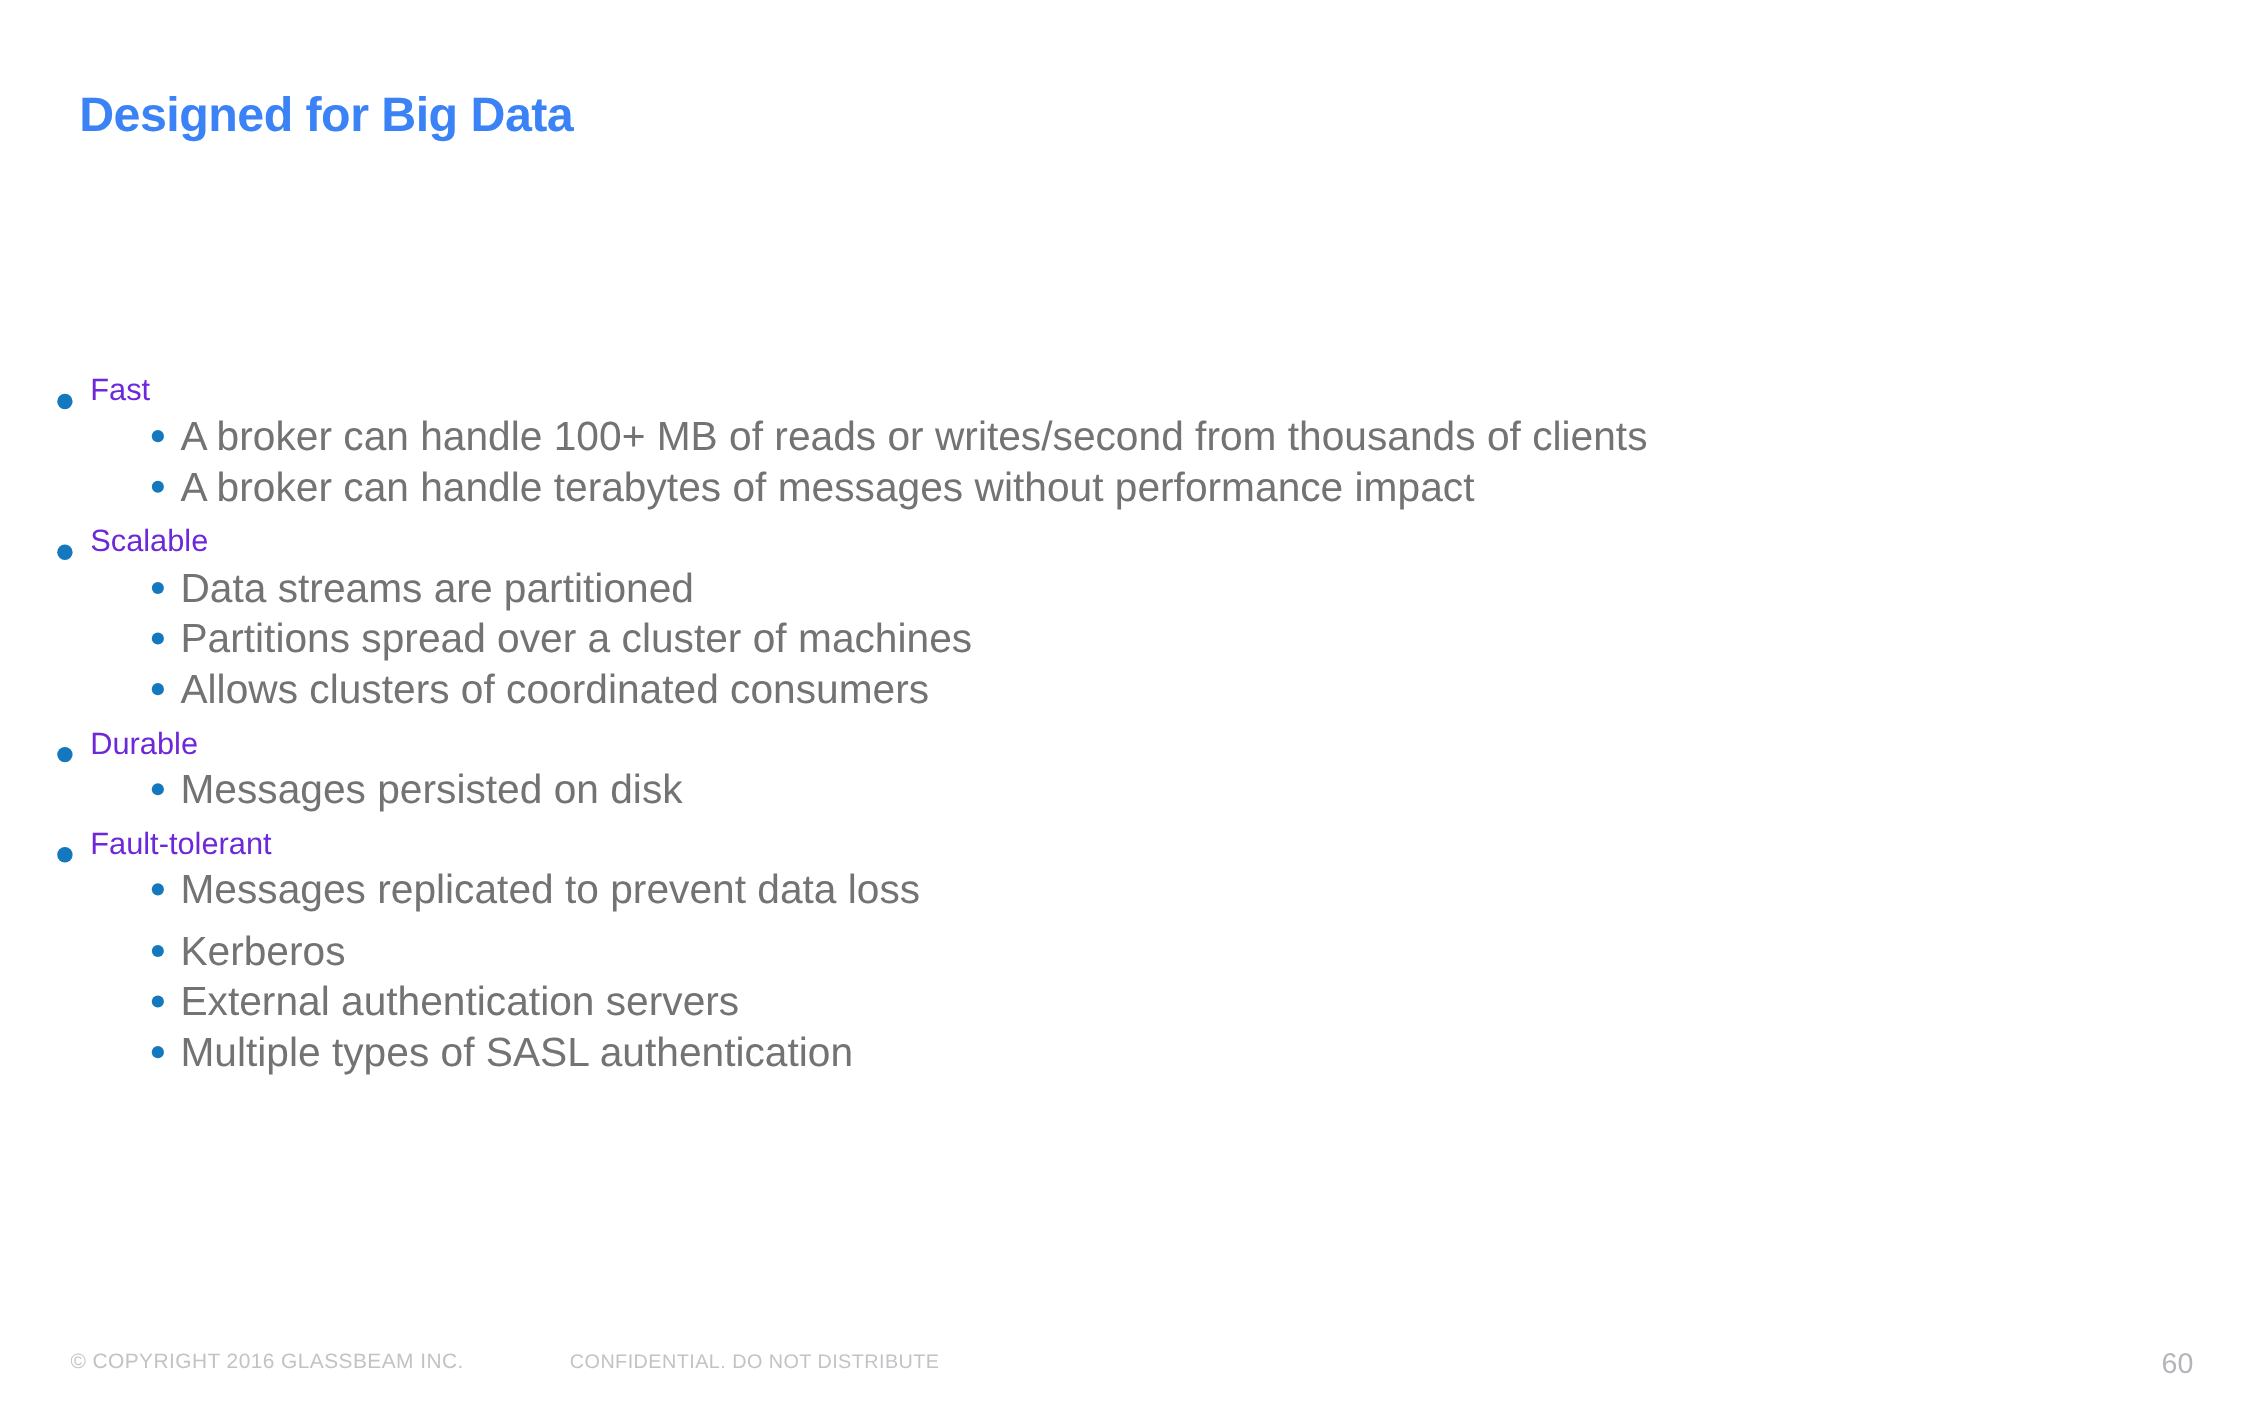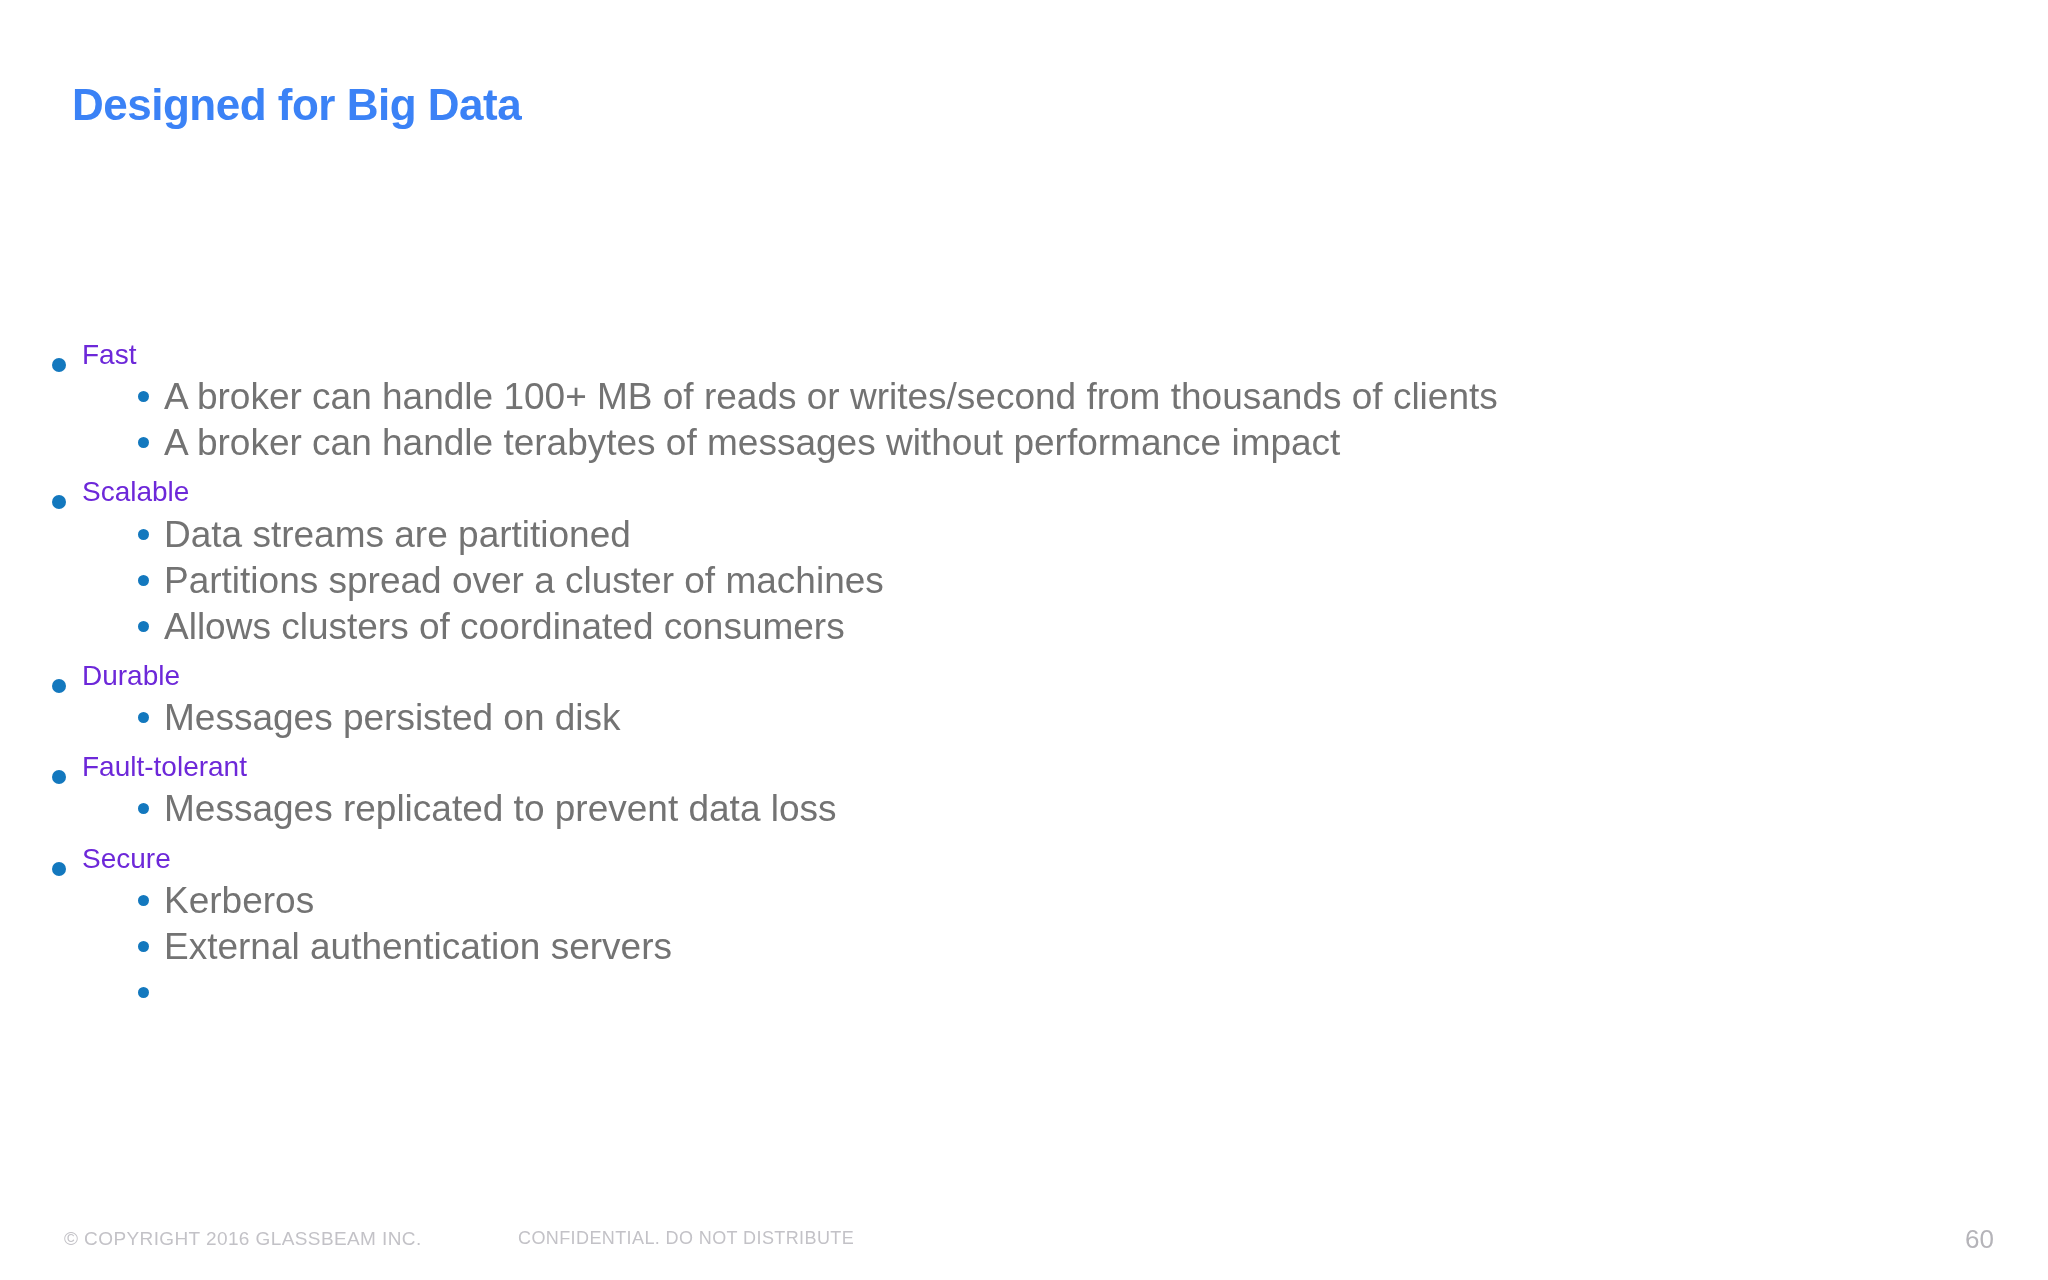--- a/index.html
+++ b/index.html
@@ -196,35 +196,32 @@
           <span class="l1-text">Fault-tolerant</span>
         </div>
         <div class="l2-wrap">
           <div class="l2">
             <span class="bullet-dot-sm"></span>
             <span class="l2-text">Messages replicated to prevent data loss</span>
           </div>
         </div>
       </div>
       <div class="group">
-        <div class="l1">
-          <span class="bullet-dot"></span>
-          <span class="l1-text">Secure</span>
-        </div>
         <div class="l2-wrap">
           <div class="l2">
             <span class="bullet-dot-sm"></span>
             <span class="l2-text">Kerberos</span>
           </div>
           <div class="l2">
             <span class="bullet-dot-sm"></span>
             <span class="l2-text">External authentication servers</span>
           </div>
           <div class="l2">
             <span class="bullet-dot-sm"></span>
+            <span class="l2-text">Multiple types of SASL authentication</span>
           </div>
         </div>
       </div>
     </div>
 
   <div class="footer">
     <span class="footer-copyright">© COPYRIGHT 2016  GLASSBEAM INC.</span>
     <span class="footer-confidential">CONFIDENTIAL. DO NOT DISTRIBUTE</span>
     <span class="page-number">60</span>
   </div>

